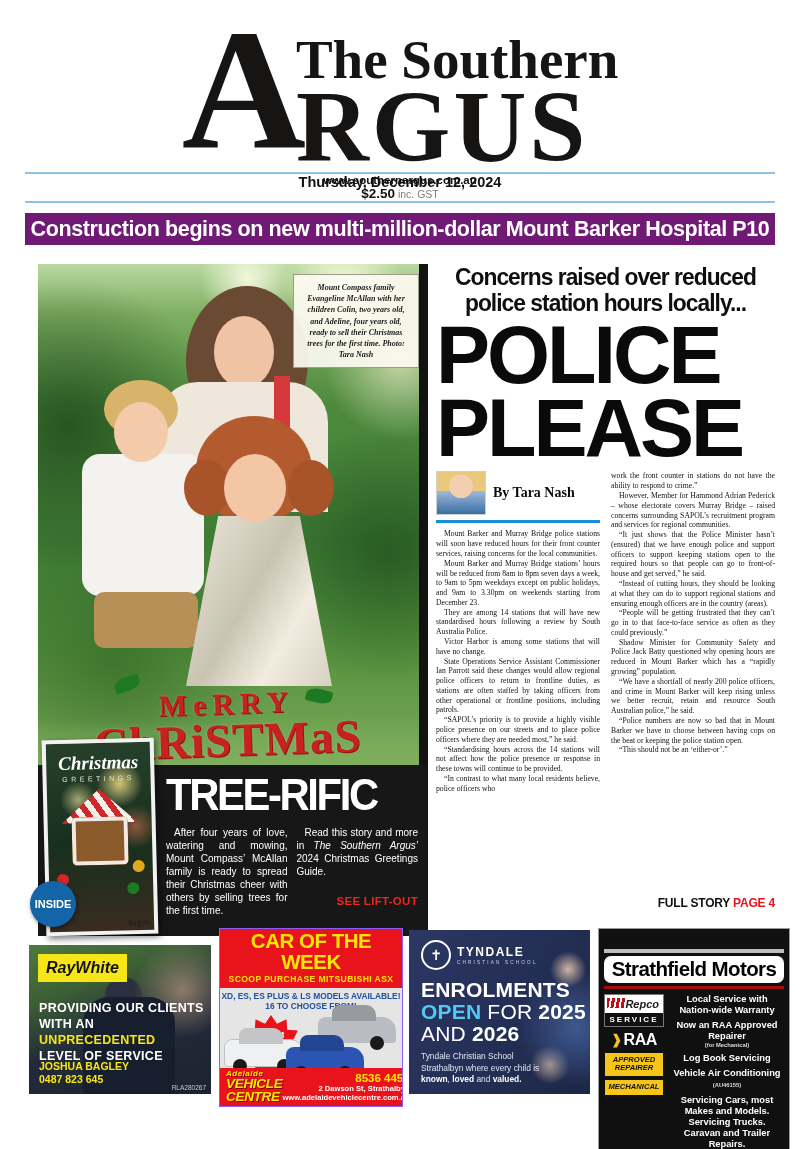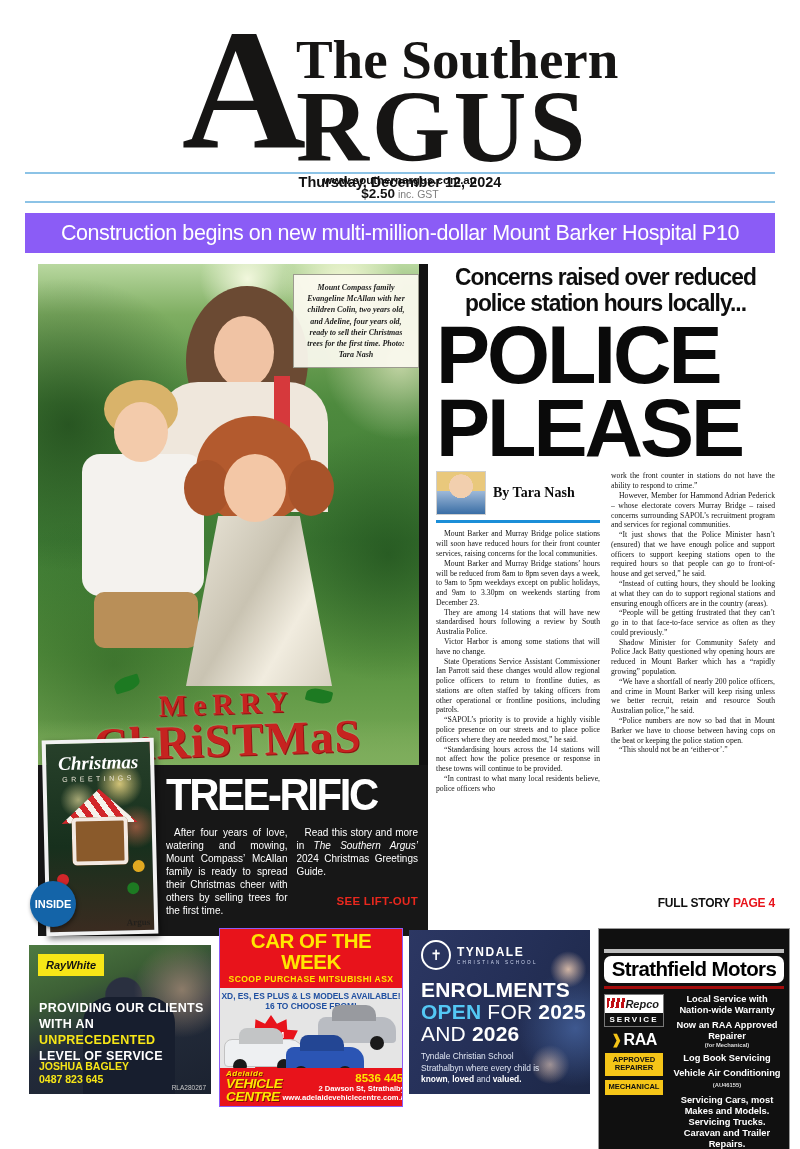--- a/index.html
+++ b/index.html
@@ -16,23 +16,23 @@
   
   .dateline{position:absolute;top:172px;left:25px;right:25px;height:27px;
             border-top:2.5px solid #8cc3e6;border-bottom:2.5px solid #8cc3e6;
             display:flex;align-items:center;justify-content:space-between;flex-direction:column;}
   .dl-web{font-weight:700;font-size:11.5px;color:#111;}
   .dl-date{position:absolute;left:0;right:0;text-align:center;font-weight:700;font-size:14.5px;color:#111;}
   .dl-price{font-weight:700;font-size:13.5px;color:#111;z-index:1;}
   .dl-price-sfx{font-weight:400;font-size:10.5px;color:#7e7e7e;}
 
   
-  .banner{position:absolute;top:213px;left:25px;right:25px;height:40px;background:#8b5cf6;
+  .banner{position:absolute;top:213px;left:25px;right:25px;height:32px;background:#701a75;
           display:flex;align-items:center;justify-content:center;color:#fff;
-          font-weight:400;font-size:21.5px;letter-spacing:-.4px;white-space:nowrap;}
+          font-weight:700;font-size:21.5px;letter-spacing:-.4px;white-space:nowrap;}
 
   
   .photo{position:absolute;top:264px;left:38px;width:381px;height:501px;border-right:9px solid #121212;
          overflow:hidden;background:
    radial-gradient(circle at 80% 5%, rgba(255,255,225,.95), rgba(255,255,225,0) 11%),
    radial-gradient(circle at 55% 3%, rgba(255,255,235,.85), rgba(255,255,235,0) 9%),
    radial-gradient(circle at 95% 20%, rgba(255,250,220,.6), rgba(255,250,220,0) 14%),
    radial-gradient(circle at 8% 32%, rgba(16,52,16,.6), rgba(16,52,16,0) 30%),
    radial-gradient(circle at 92% 58%, rgba(20,64,20,.55), rgba(20,64,20,0) 28%),
    radial-gradient(circle at 20% 80%, rgba(30,80,25,.45), rgba(30,80,25,0) 30%),
@@ -124,21 +124,21 @@
 
   
   .ad{position:absolute;overflow:hidden;}
   
   .ad-rw{top:945px;left:29px;width:182px;height:149px;background:
    radial-gradient(circle at 84% 30%, rgba(150,130,110,.9), rgba(150,130,110,0) 26%),
    radial-gradient(circle at 52% 34%, #2a3040 0 13%, rgba(0,0,0,0) 14%),
    linear-gradient(160deg,#4e7a42 0%,#3c5f35 28%,#232b3a 55%,#1b2230 100%);}
   .rw-suit{position:absolute;left:54px;top:52px;width:92px;height:100px;border-radius:26px 26px 0 0;background:#171e2e;}
   .rw-logo{position:absolute;top:9px;left:9px;background:#f7e617;color:#121212;font-weight:700;
-           font-style:italic;font-size:11px;padding:5px 8px;}
+           font-style:italic;font-size:16px;padding:5px 8px;}
   .rw-text{position:absolute;left:10px;bottom:30px;color:#fff;font-weight:700;font-size:12.5px;
            line-height:1.28;letter-spacing:.3px;}
   .rw-em{color:#f7e617;}
   .rw-agent{position:absolute;left:10px;bottom:7px;color:#f7e617;font-weight:700;font-size:10.5px;line-height:1.3;}
   .rw-rla{position:absolute;right:5px;bottom:3px;color:#c9c9c9;font-size:6.5px;}
   
   .ad-car{top:928px;left:219px;width:182px;height:177px;background:#e5e5e5;border:1px solid #8b5cf6;}
   .car-head{background:#e8131b;text-align:center;padding:2px 0 4px;}
   .car-title{color:#ffe600;font-weight:900;font-size:20.5px;line-height:1;letter-spacing:-.5px;}
   .car-sub{color:#ffe600;font-weight:700;font-size:8.6px;letter-spacing:.4px;margin-top:2px;}
@@ -191,21 +191,21 @@
   .str-left{width:60px;flex:0 0 60px;display:flex;flex-direction:column;gap:4px;align-items:center;}
   .repco{width:58px;background:#fff;border:1px solid #777;}
   .repco-top{position:relative;height:18px;display:flex;align-items:center;justify-content:flex-end;}
   .repco-stripes{position:absolute;left:2px;top:3px;width:18px;height:10px;
       background:repeating-linear-gradient(100deg,#c01015 0 3px,#fff 3px 5px);}
   .repco-word{font-style:italic;font-weight:900;font-size:11px;color:#1a1a1a;margin-right:4px;}
   .repco-bot{background:#111;color:#fff;text-align:center;font-weight:700;font-size:8px;letter-spacing:2px;padding:2px 0;}
   .raa{display:flex;align-items:center;gap:2px;color:#fff;font-weight:900;font-size:16px;letter-spacing:-.5px;}
   .raa-chev{color:#f5c518;font-size:13px;}
   .ybadge{background:#f5c518;color:#101010;font-weight:700;font-size:7.6px;text-align:center;
-          width:58px;padding:3px 0;line-height:1.15;}
+          width:58px;padding:3px 0;line-height:1.15;font-style:italic;}
   .str-right{flex:1;color:#fff;}
   .str-line{font-weight:700;font-size:9.3px;line-height:1.2;margin-bottom:4px;text-align:center;}
   .str-note{display:block;font-weight:700;font-size:5.8px;color:#ddd;}
   .str-note-in{font-weight:700;font-size:5.8px;color:#ddd;}
 </style>
 </head>
 <body>
 
 <div class="page">
 

